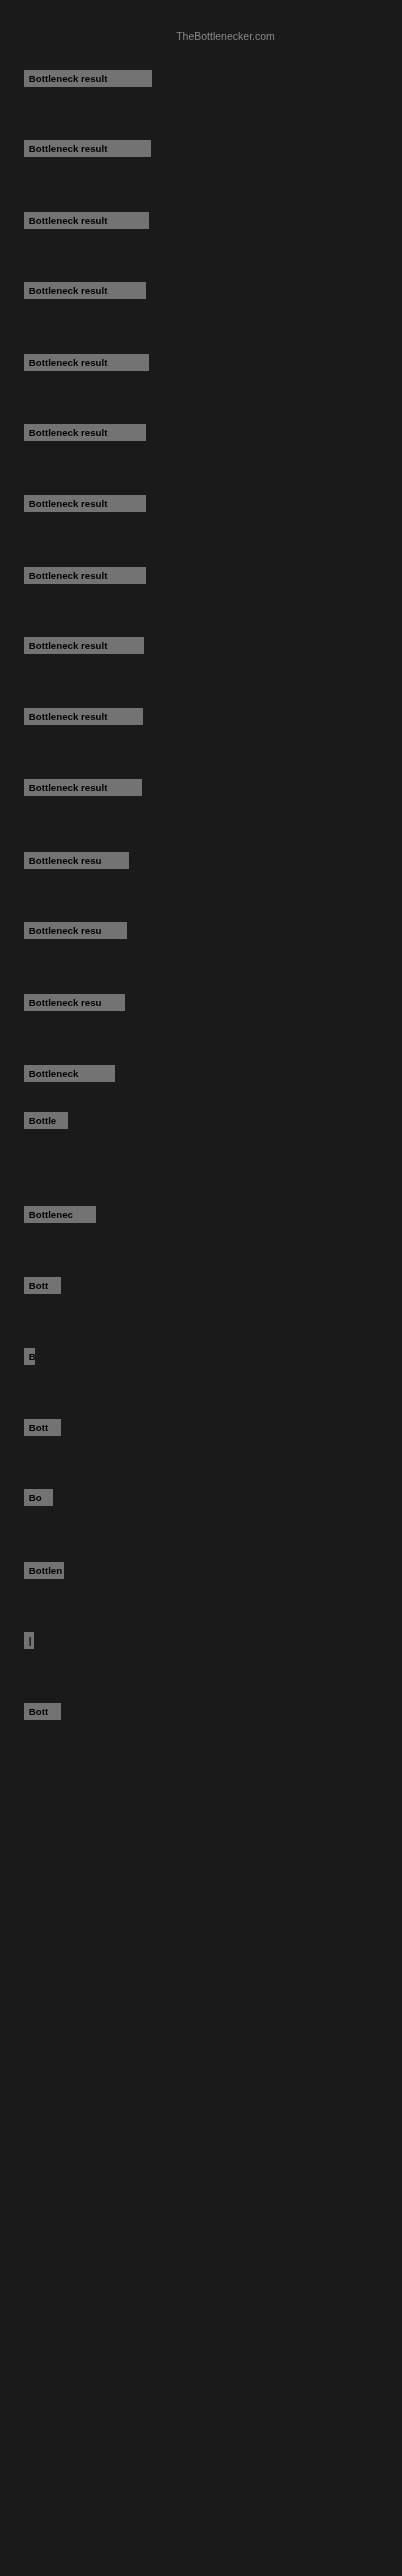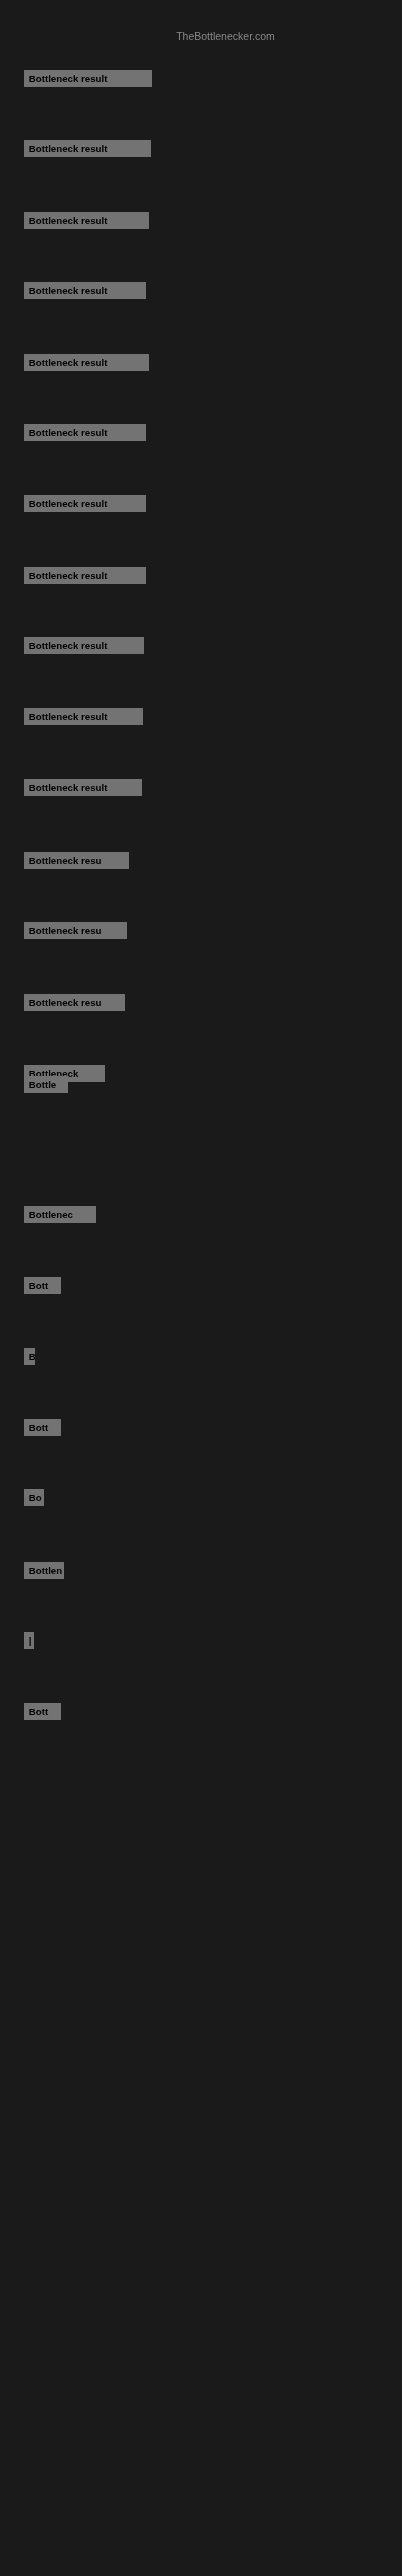--- a/index.html
+++ b/index.html
@@ -52,24 +52,24 @@
     <div class="bottleneck-badge" style="top: 330px; width: 125px;">Bottleneck result</div>
     <div class="bottleneck-badge" style="top: 400px; width: 122px;">Bottleneck result</div>
     <div class="bottleneck-badge" style="top: 471px; width: 122px;">Bottleneck result</div>
     <div class="bottleneck-badge" style="top: 543px; width: 122px;">Bottleneck result</div>
     <div class="bottleneck-badge" style="top: 613px; width: 120px;">Bottleneck result</div>
     <div class="bottleneck-badge" style="top: 684px; width: 119px;">Bottleneck result</div>
     <div class="bottleneck-badge" style="top: 755px; width: 118px;">Bottleneck result</div>
     <div class="bottleneck-badge" style="top: 828px; width: 105px;">Bottleneck resu</div>
     <div class="bottleneck-badge" style="top: 898px; width: 103px;">Bottleneck resu</div>
     <div class="bottleneck-badge" style="top: 970px; width: 101px;">Bottleneck resu</div>
-    <div class="bottleneck-badge" style="top: 1041px; width: 81px;">Bottleneck</div>
-    <div class="bottleneck-badge" style="top: 1052px; width: 44px;">Bottle</div>
+    <div class="bottleneck-badge" style="top: 1041px; width: 91px;">Bottleneck</div>
+    <div class="bottleneck-badge" style="top: 1088px; width: 44px;">Bottle</div>
     <div class="bottleneck-badge" style="top: 1182px; width: 72px;">Bottlenec</div>
     <div class="bottleneck-badge" style="top: 1253px; width: 37px;">Bott</div>
     <div class="bottleneck-badge" style="top: 1324px; width: 11.3px;">B</div>
     <div class="bottleneck-badge" style="top: 1395px; width: 37px;">Bott</div>
-    <div class="bottleneck-badge" style="top: 1465px; width: 20px;">Bo</div>
+    <div class="bottleneck-badge" style="top: 1465px; width: 29px;">Bo</div>
     <div class="bottleneck-badge" style="top: 1538px; width: 40px;">Bottlen</div>
     <div class="bottleneck-badge" style="top: 1608px; width: 8px;">|</div>
     <div class="bottleneck-badge" style="top: 1679px; width: 37px;">Bott</div>
   </div>
 
 
 </body></html>

